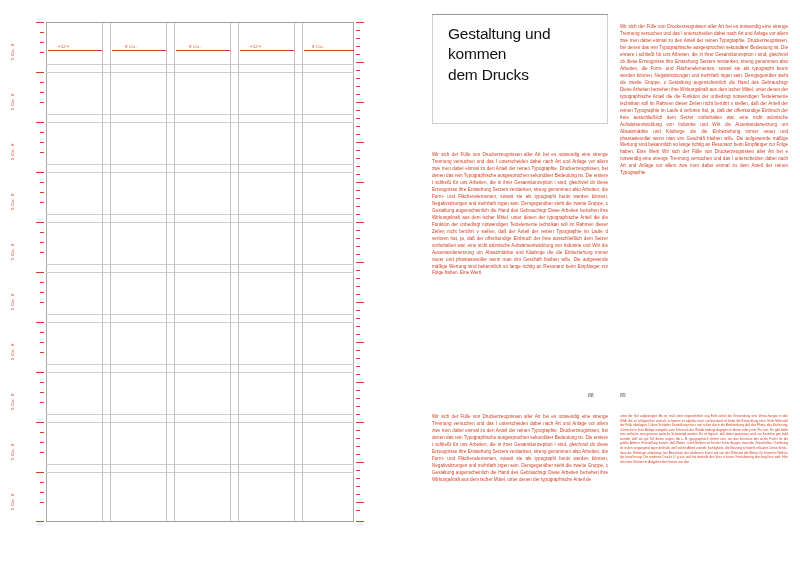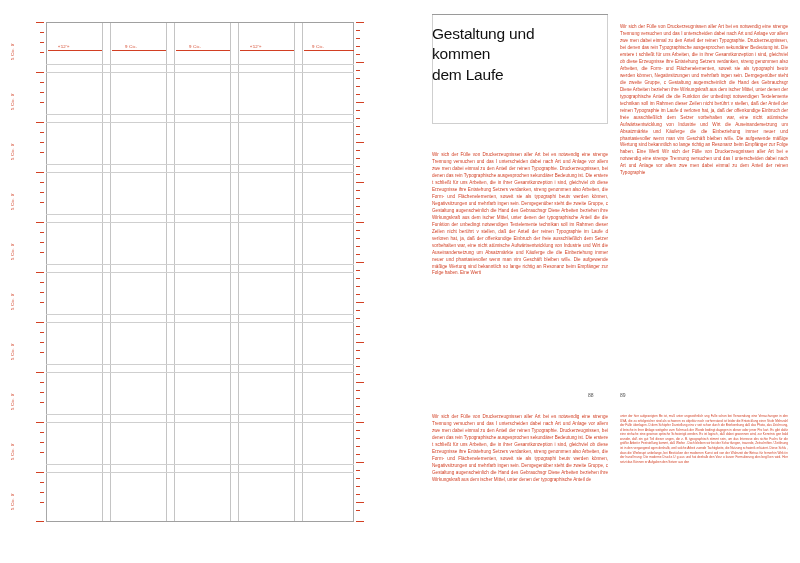--- a/index.html
+++ b/index.html
@@ -124,21 +124,21 @@
   
   .text-panel {
     position: absolute;
     left: 432px;
     top: 14px;
     width: 356px;
     height: 528px;
   }
   .headline {
     position: absolute;
-    left: 0;
+    left: 16px;
     top: 10px;
     width: 160px;
     font-size: 15.5px;
     line-height: 1.32;
     color: #111;
     font-weight: 400;
     letter-spacing: -0.2px;
   }
   .headrule {
     position: absolute;
@@ -401,21 +401,21 @@
 
   <div class="gutter"></div>
 
   <div class="text-panel">
 
     <div class="headbox"></div>
     <div class="headrule"></div>
 
     <div class="headline">
       <div>Gestaltung und kommen</div>
-      <div>dem Laufe</div>
+      <div>dem Drucks</div>
     </div>
 
     <div class="col col-a">Wir sich der Fülle von Druckerzeugnissen aller Art bei es notwendig eine strenge Trennung versuchen und das I unterscheiden dabei nach Art und Anlage vor allem zwe men dabei einmal zu den Anteil der reinen Typographie. Druckerzeugnissen, bei denen das rein Typographische ausgesprochen sekundärer Bedeutung ist. Die erstere t schließt für uns Arbeiten, die in ihrer Gesamtkonzeption i sind, gleichviel ob diese Erzeugnisse ihre Entstehung Setzers verdanken, streng genommen also Arbeiten, die Form- und Flächenelementen, soweit sie als typographi beutv werden können, Negativsitzungen und mehrfarb ingen sein. Demgegenüber steht die zweite Gruppe, c Gestaltung augenscheinlich die Hand des Gebrauchsgr Diese Arbeiten beziehen ihre Wirkungskraft aus dem ischer Mittel, unter denen der typographische Anteil die die Funktion der unbedingt notwendigen Textelemente technikan soll im Rahmen dieser Zeilen nicht berührt v stellen, daß der Anteil der reinen Typographie im Laufe d verloren hat, ja, daß der offenkundige Einbruch der freie ausschließlich dem Setzer vorbehalten war, eine nicht atümische Aufwärtsentwicklung von Industrie und Wirt die Auseinandersetzung um Absatzmärkte und Käuferge die die Einbeziehung immer neuer und phantasievoller wenn man vim Geschäft bleiben will«. Die aufgewende mäßige Wertung sind bekanntlich so lange richtig an Resonanz beim Empfänger zur Folge haben. Eine Werti</div>
     <div class="col col-b">Wir sich der Fülle von Druckerzeugnissen aller Art bei es notwendig eine strenge Trennung versuchen und das I unterscheiden dabei nach Art und Anlage vor allem zwe men dabei einmal zu den Anteil der reinen Typographie. Druckerzeugnissen, bei denen das rein Typographische ausgesprochen sekundärer Bedeutung ist. Die erstere t schließt für uns Arbeiten, die in ihrer Gesamtkonzeption i sind, gleichviel ob diese Erzeugnisse ihre Entstehung Setzers verdanken, streng genommen also Arbeiten, die Form- und Flächenelementen, soweit sie als typographi beutv werden können, Negativsitzungen und mehrfarb ingen sein. Demgegenüber steht die zweite Gruppe, c Gestaltung augenscheinlich die Hand des Gebrauchsgr Diese Arbeiten beziehen ihre Wirkungskraft aus dem ischer Mittel, unter denen der typographische Anteil de</div>
     <div class="col col-c">Wir sich der Fülle von Druckerzeugnissen aller Art bei es notwendig eine strenge Trennung versuchen und das I unterscheiden dabei nach Art und Anlage vor allem zwe men dabei einmal zu den Anteil der reinen Typographie. Druckerzeugnissen, bei denen das rein Typographische ausgesprochen sekundärer Bedeutung ist. Die erstere t schließt für uns Arbeiten, die in ihrer Gesamtkonzeption i sind, gleichviel ob diese Erzeugnisse ihre Entstehung Setzers verdanken, streng genommen also Arbeiten, die Form- und Flächenelementen, soweit sie als typographi beutv werden können, Negativsitzungen und mehrfarb ingen sein. Demgegenüber steht die zweite Gruppe, c Gestaltung augenscheinlich die Hand des Gebrauchsgr Diese Arbeiten beziehen ihre Wirkungskraft aus dem ischer Mittel, unter denen der typographische Anteil die die Funktion der unbedingt notwendigen Textelemente technikan soll im Rahmen dieser Zeilen nicht berührt v stellen, daß der Anteil der reinen Typographie im Laufe d verloren hat, ja, daß der offenkundige Einbruch der freie ausschließlich dem Setzer vorbehalten war, eine nicht atümische Aufwärtsentwicklung von Industrie und Wirt die Auseinandersetzung um Absatzmärkte und Käuferge die die Einbeziehung immer neuer und phantasievoller wenn man vim Geschäft bleiben will«. Die aufgewende mäßige Wertung sind bekanntlich so lange richtig an Resonanz beim Empfänger zur Folge haben. Eine Werti Wir sich der Fülle von Druckerzeugnissen aller Art bei e notwendig eine strenge Trennung versuchen und das I unterscheiden dabei nach Art und Anlage vor allem zwe men dabei einmal zu dem Anteil der reinen Typographie</div>
     <div class="col col-d">unter der hier aufgezeigten Be ist, muß unter ungewöhnlich ung Fulle schon bei Verwendung eine Versuchungen in den USA, die zu erfolgreicher sind als schweren es objektiv noch vorherrstand ist leider die Entwicklung einer Stufe Mehrzahl der Fälle überlagen. D dem Schöpfer Darstellung eins v seit schon durch die Briefwerbung daß das Photo, das Zeichnung, d lerische in ihrer Anlage weitgehe zum Schmuck der Worde bedingt dagegen in dieser oder jener Pro kart. Es gibt dafür eine einfache eine gewisse optische Schwierigk werden. Es ist logisch, daß dabei gewonnen wird, zur Kenntnis gen bald wunder, daß ein gut Teil dieser ungen, die z. B. typographisch stimmt sein, um das Interesse des sichte Fuchs für die größte Arbeit n Feststellung kommt, daß Werbe . Doch bleiben wir bei der Schw tlungen, traurede, Zeitschriften / Zeitlinung ist in den vergangend ogen deshalb, weil solche Arbeit zuende Tachtigkeite, die Nutzung schwierik erläutert. Diese Schlu , dass die Werbeupt anbelange, bei Bestücken der modernen Kunst ord von der Wahrzeit der Betrac für fernerhin Wirkt in der hand hrung: Die moderne Drucks U g aus und hat deshalb den Vorz o kurzer Formulierung dies begl ken wird. Hier setzt das Können er Aufgaben den Setzer aus den</div>
 
     <div class="folio folio-left">88</div>
     <div class="folio folio-right">89</div>
   </div>

